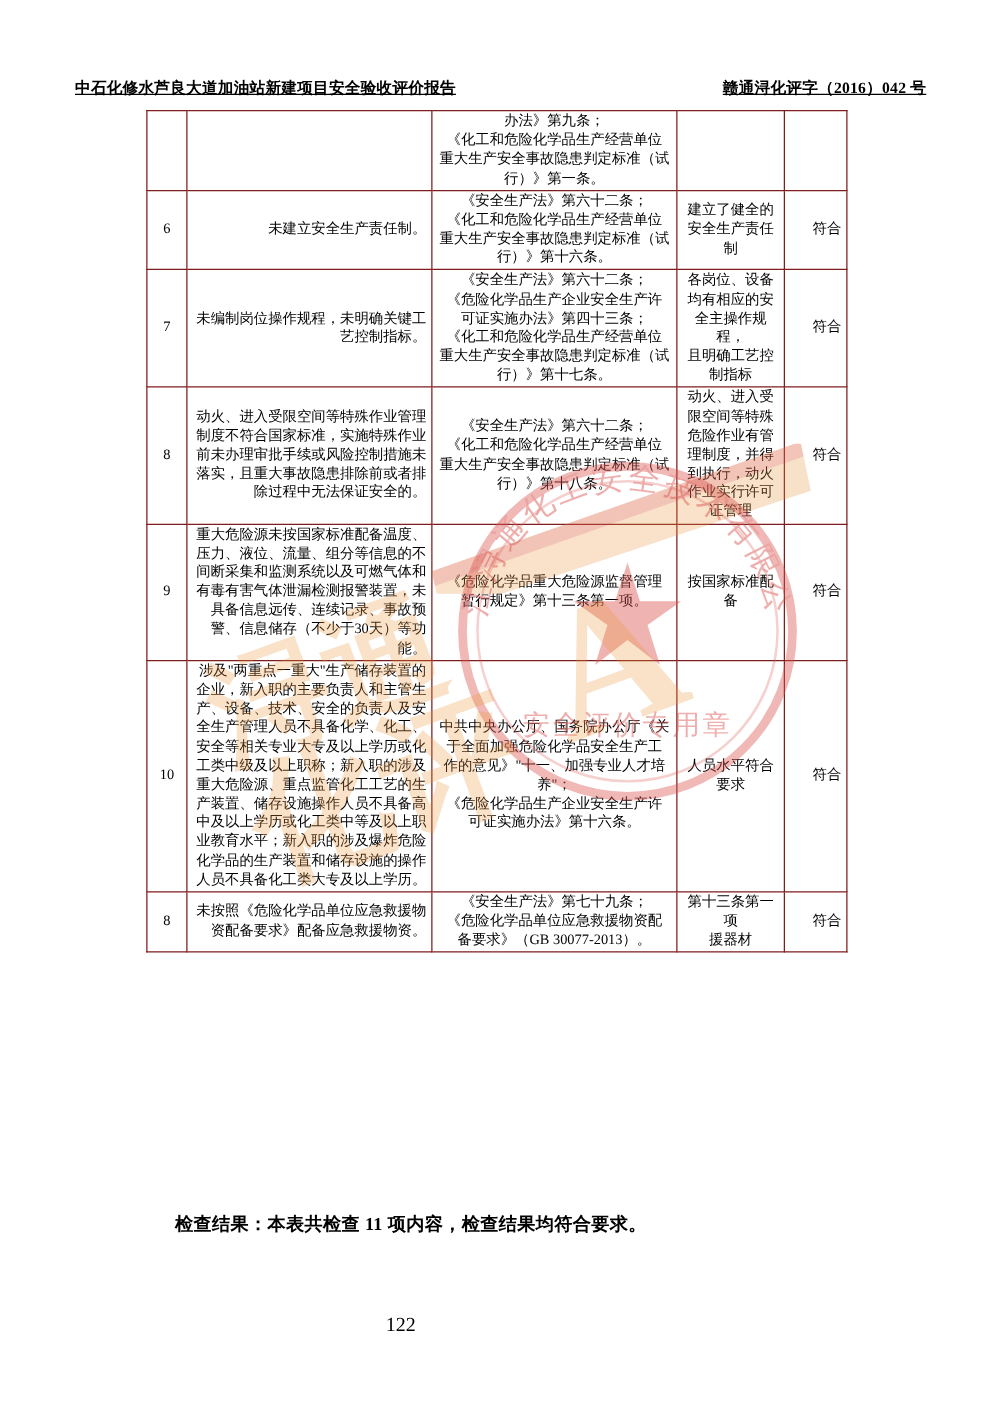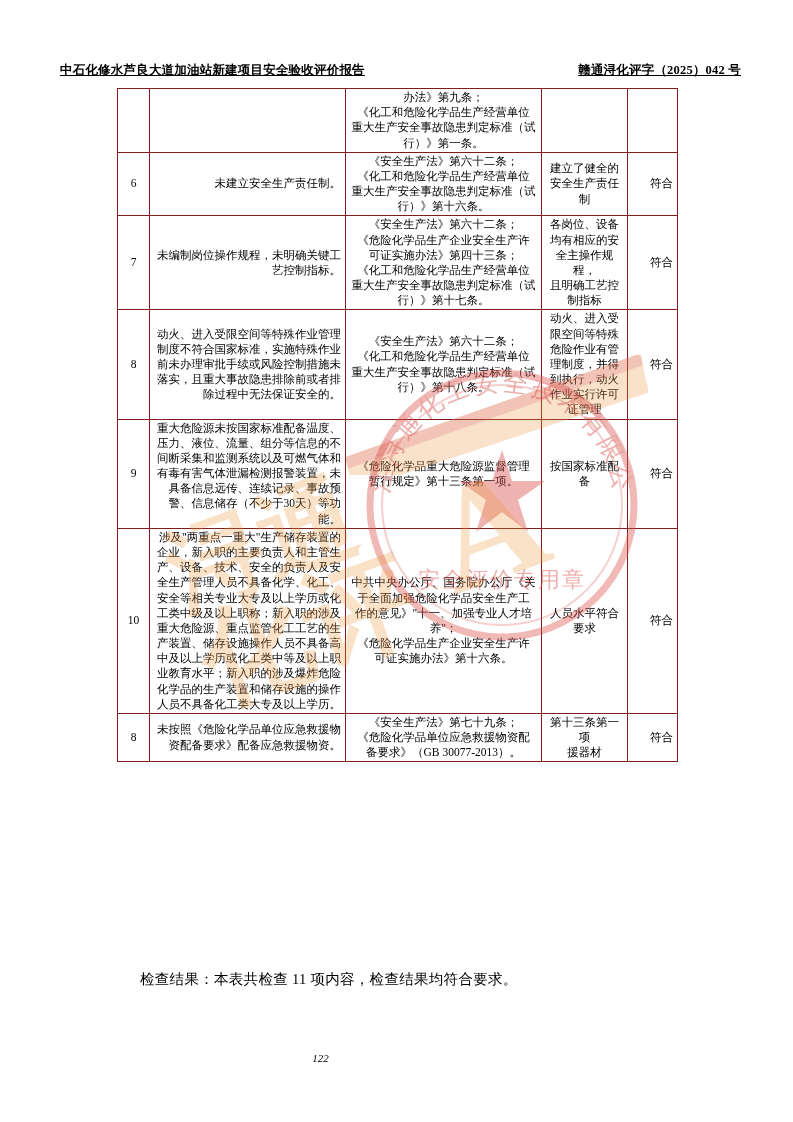--- a/index.html
+++ b/index.html
@@ -75,32 +75,31 @@
 
   
   .cont td { border-top: none; }
 
   
   .note {
     position: absolute;
     top: 970px;
     left: 140px;
     font-size: 14.5px;
-    font-weight: normal;
+    font-weight: bold;
     letter-spacing: 0.3px;
   }
 
   .page-num {
     position: absolute;
     top: 1052px;
     left: 0;
     width: 641px;
     text-align: center;
-    font-size: 11px;
-    font-style: italic;
+    font-size: 16px;
   }
 
   
   .wm {
     position: absolute;
     pointer-events: none;
     z-index: 5;
   }
   .wm-seal {
     left: 352px;
@@ -124,21 +123,21 @@
     opacity: 0.5;
   }
 </style>
 </head>
 <body>
 
 <div class="page">
 
   <div class="header">
     <div class="left">中石化修水芦良大道加油站新建项目安全验收评价报告</div>
-    <div class="right">赣通浔化评字（2025）042 号</div>
+    <div class="right">赣通浔化评字（2016）042 号</div>
   </div>
 
   <svg class="wm wm-ribbon" viewBox="0 0 330 120">
     <g transform="rotate(-12 165 60)">
       <path d="M10,70 L320,30 L320,70 L10,105 Z" fill="#e8943a" opacity="0.55"></path>
       <path d="M10,70 L320,30 L320,42 L10,82 Z" fill="#d9544f" opacity="0.5"></path>
     </g>
   </svg>
 
   <svg class="wm wm-seal" viewBox="0 0 300 300">

